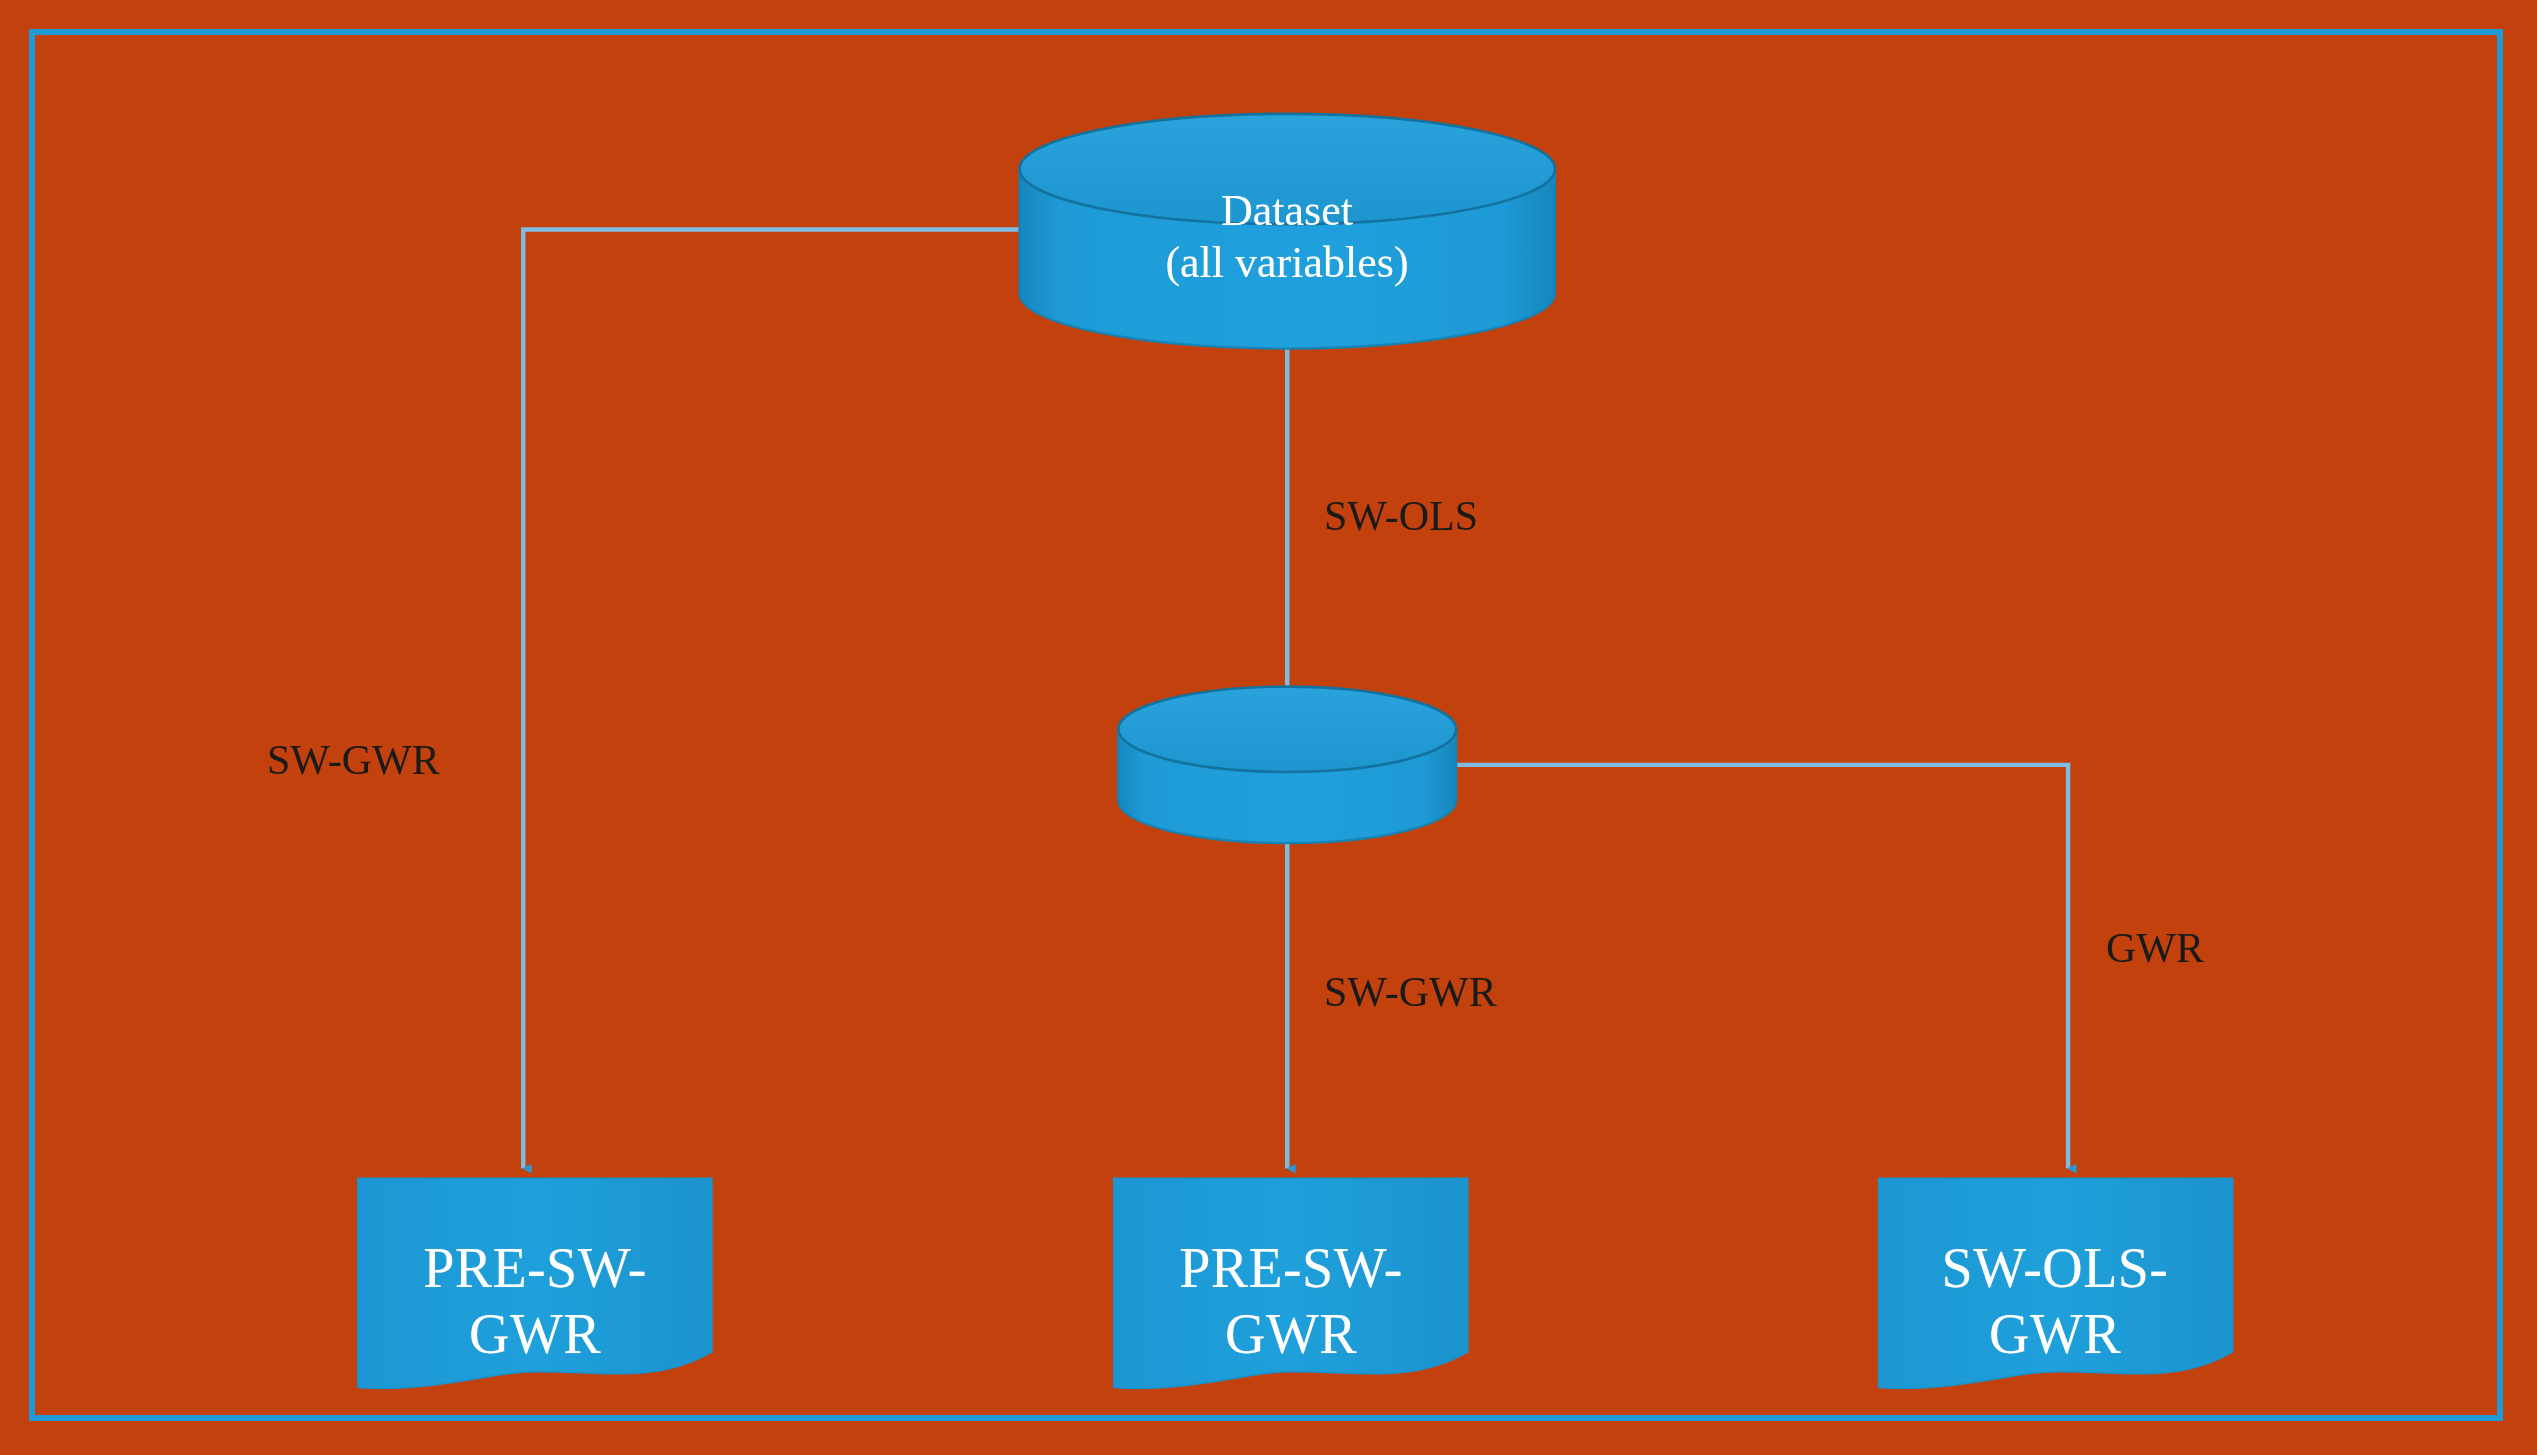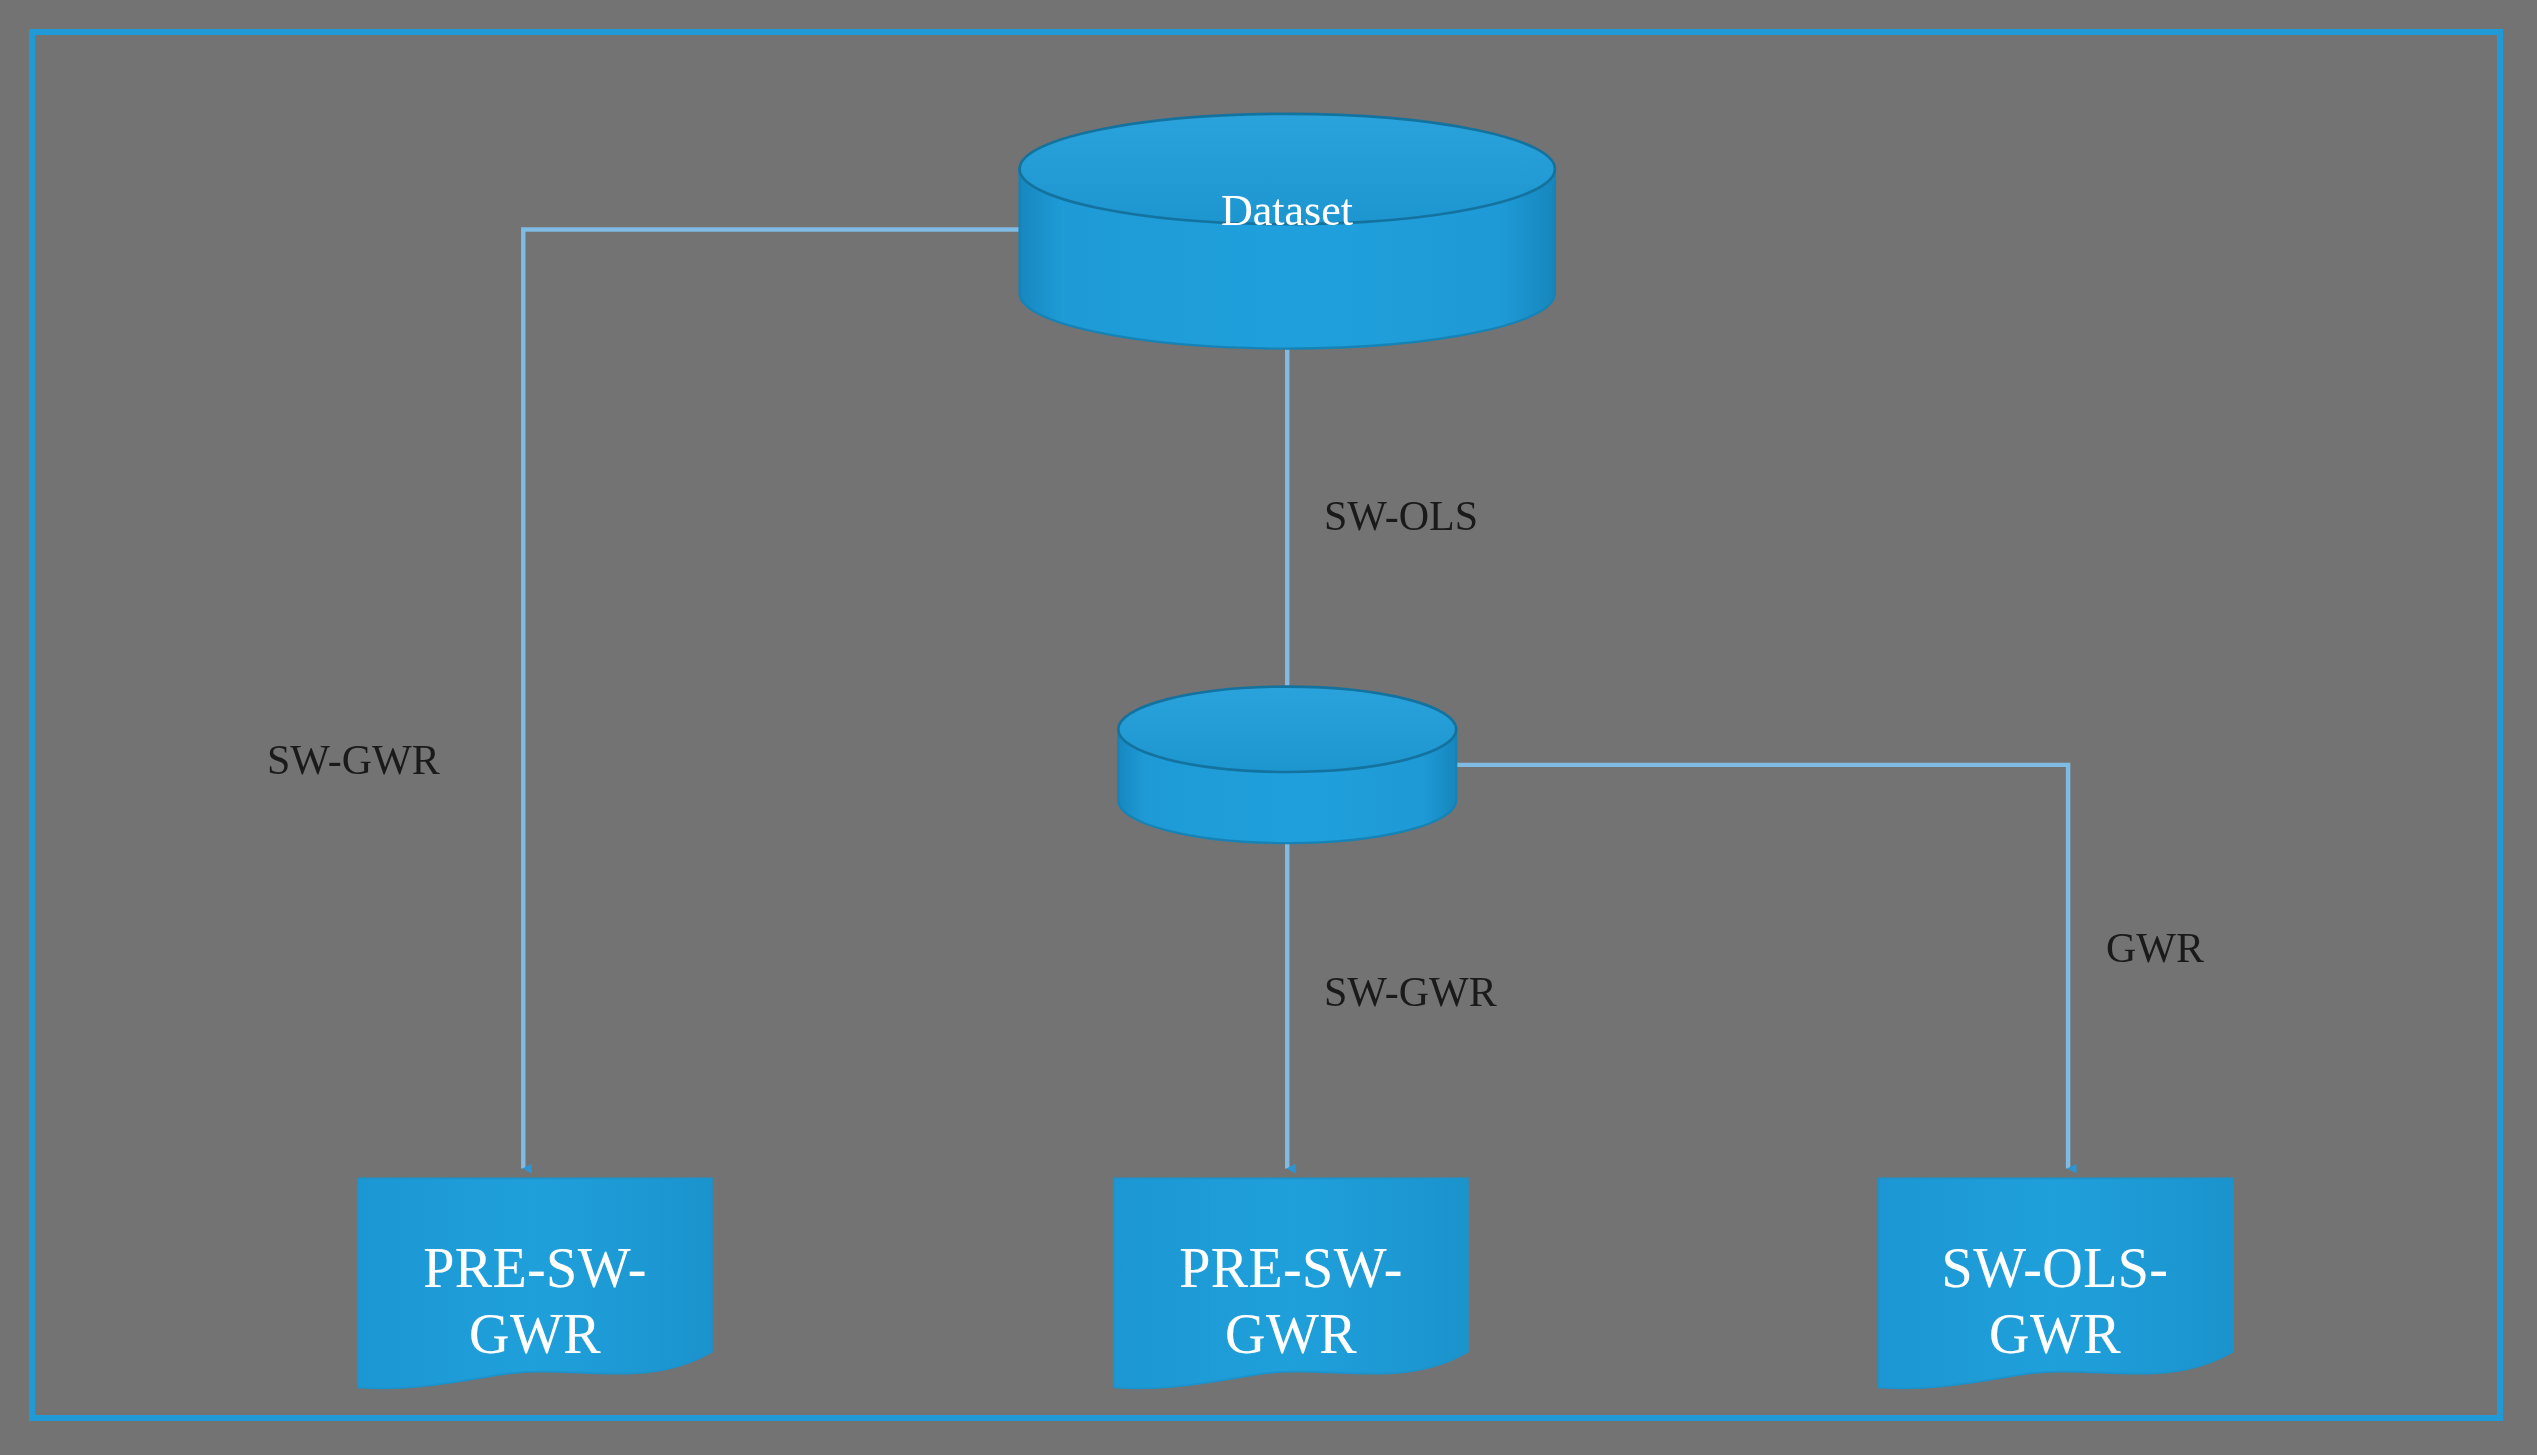--- a/index.html
+++ b/index.html
@@ -10,21 +10,21 @@
   body {
     width: 2538px;
     height: 1455px;
     font-family: "Liberation Serif", "DejaVu Serif", serif;
     overflow: hidden;
   }
   #canvas {
     position: relative;
     width: 2538px;
     height: 1455px;
-    background: #737373;
+    background: #c2410c;
   }
   #frame-border {
     position: absolute;
     left: 28.5px;
     top: 28.5px;
     width: 2474px;
     height: 1392px;
     border: 6.2px solid #1f9ad6;
     box-sizing: border-box;
   }
@@ -145,20 +145,21 @@
                L 2510 1325
                L 2510 1520
                C 2434 1565 2350 1532 2270 1546
                C 2208 1557 2158 1564 2112 1560
                Z" fill="url(#docGrad)" stroke="#1b93cd" stroke-width="2"></path>
     </g>
   </svg>
 
   <div class="node-label cyl-label" style="left:1020px; top:185px; width:534px;">
     <div>Dataset</div>
+    <div>(all variables)</div>
   </div>
 
 
   <div class="node-label doc-label" style="left:358px; top:1235px; width:354px;">PRE-SW-GWR</div>
 
   <div class="node-label doc-label" style="left:1114px; top:1235px; width:354px;">PRE-SW-GWR</div>
 
   <div class="node-label doc-label" style="left:1878px; top:1235px; width:354px;">SW-OLS-GWR</div>
 
   <div class="edge-label" style="left:267px; top:736px;">SW-GWR</div>

